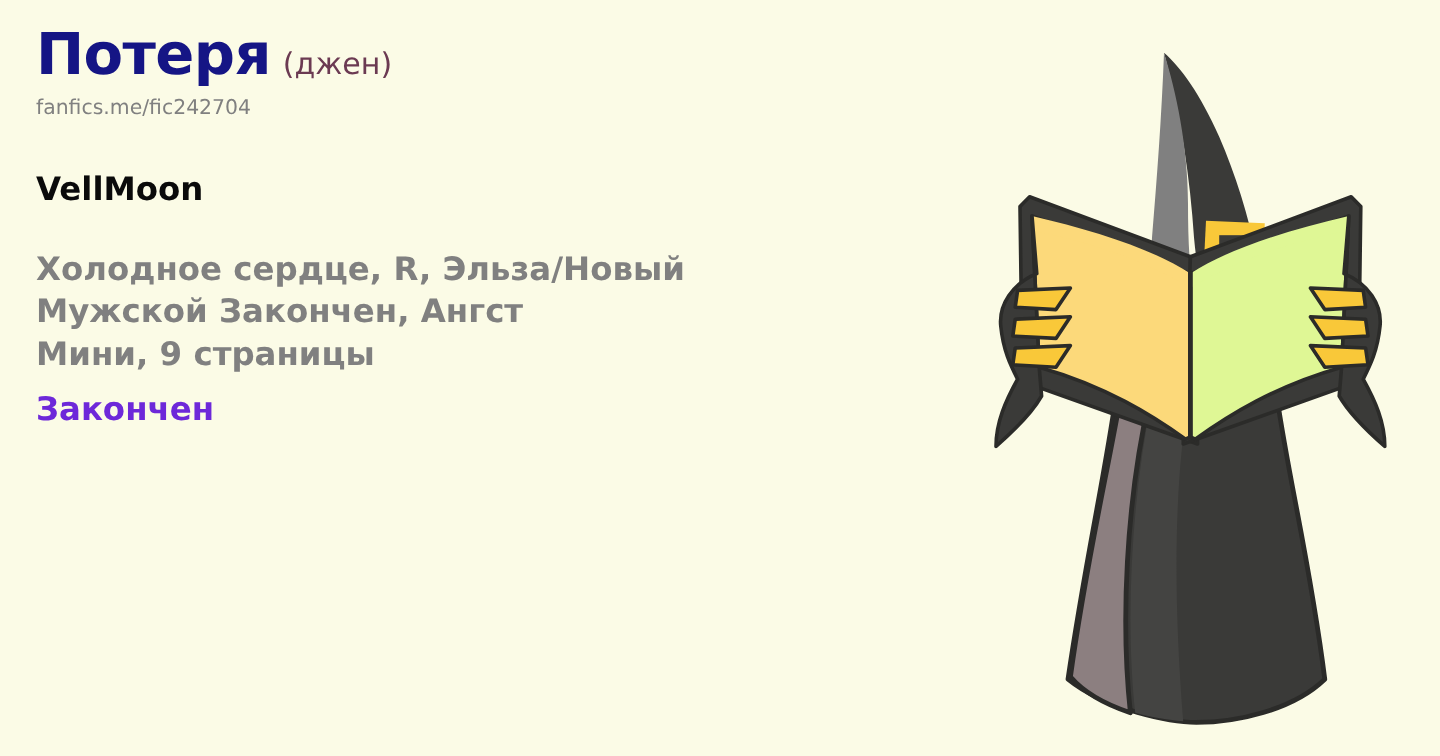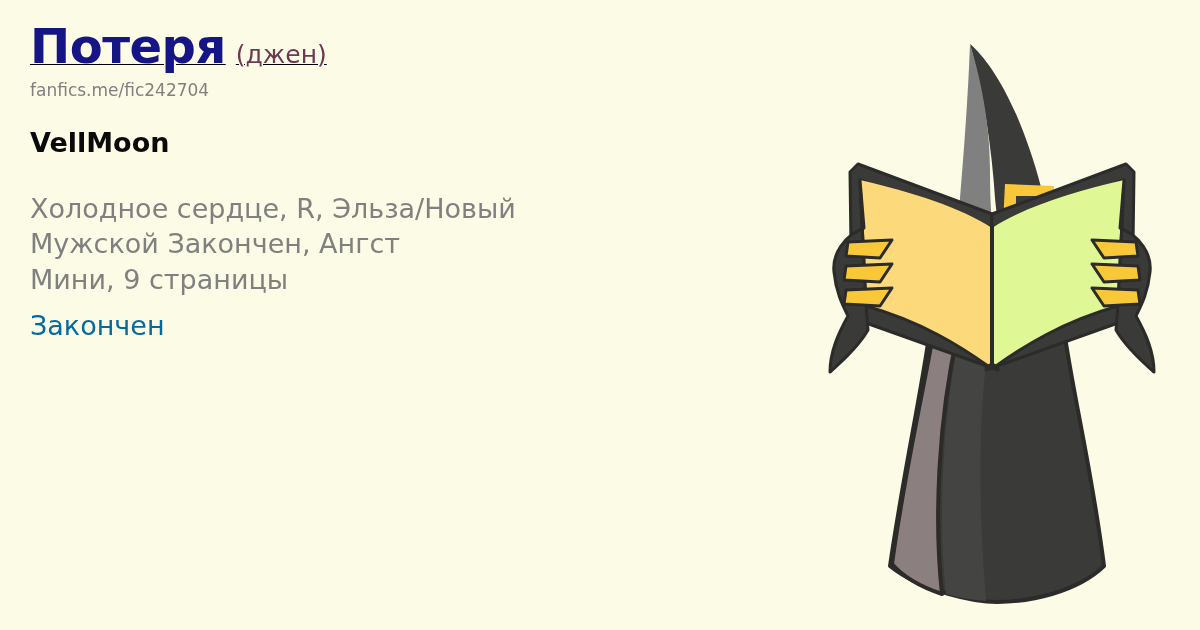--- a/index.html
+++ b/index.html
@@ -29,21 +29,20 @@
     top: 22px;
     width: 760px;
   }
 
   .title-row {
     display: block;
     line-height: 1.0;
     margin: 0;
     padding: 0;
     white-space: nowrap;
-    text-decoration: underline;
   }
   .title-main {
     font-size: 48px;
     font-weight: bold;
     color: #151585;
     letter-spacing: -0.5px;
     vertical-align: baseline;
   }
   .title-genre {
     font-size: 25px;
@@ -58,36 +57,37 @@
     color: #808080;
     margin-top: 11px;
     line-height: 1.1;
     white-space: nowrap;
   }
 
   .author {
     font-size: 27px;
     font-weight: bold;
     color: #0a0a0a;
-    margin-top: 28px;
+    margin-top: 44px;
     line-height: 1.1;
     white-space: nowrap;
   }
 
   .meta {
     margin-top: 34px;
   }
   .meta-line {
     font-size: 27px;
     color: #808080;
     line-height: 1.30;
     white-space: nowrap;
+    font-weight: bold;
   }
   .meta-line.status {
-    color: #0369a1;
+    color: #6d28d9;
     margin-top: 11px;
   }
 
   
   .illo {
     position: absolute;
     right: 8px;
     top: 0;
     width: 400px;
     height: 630px;

